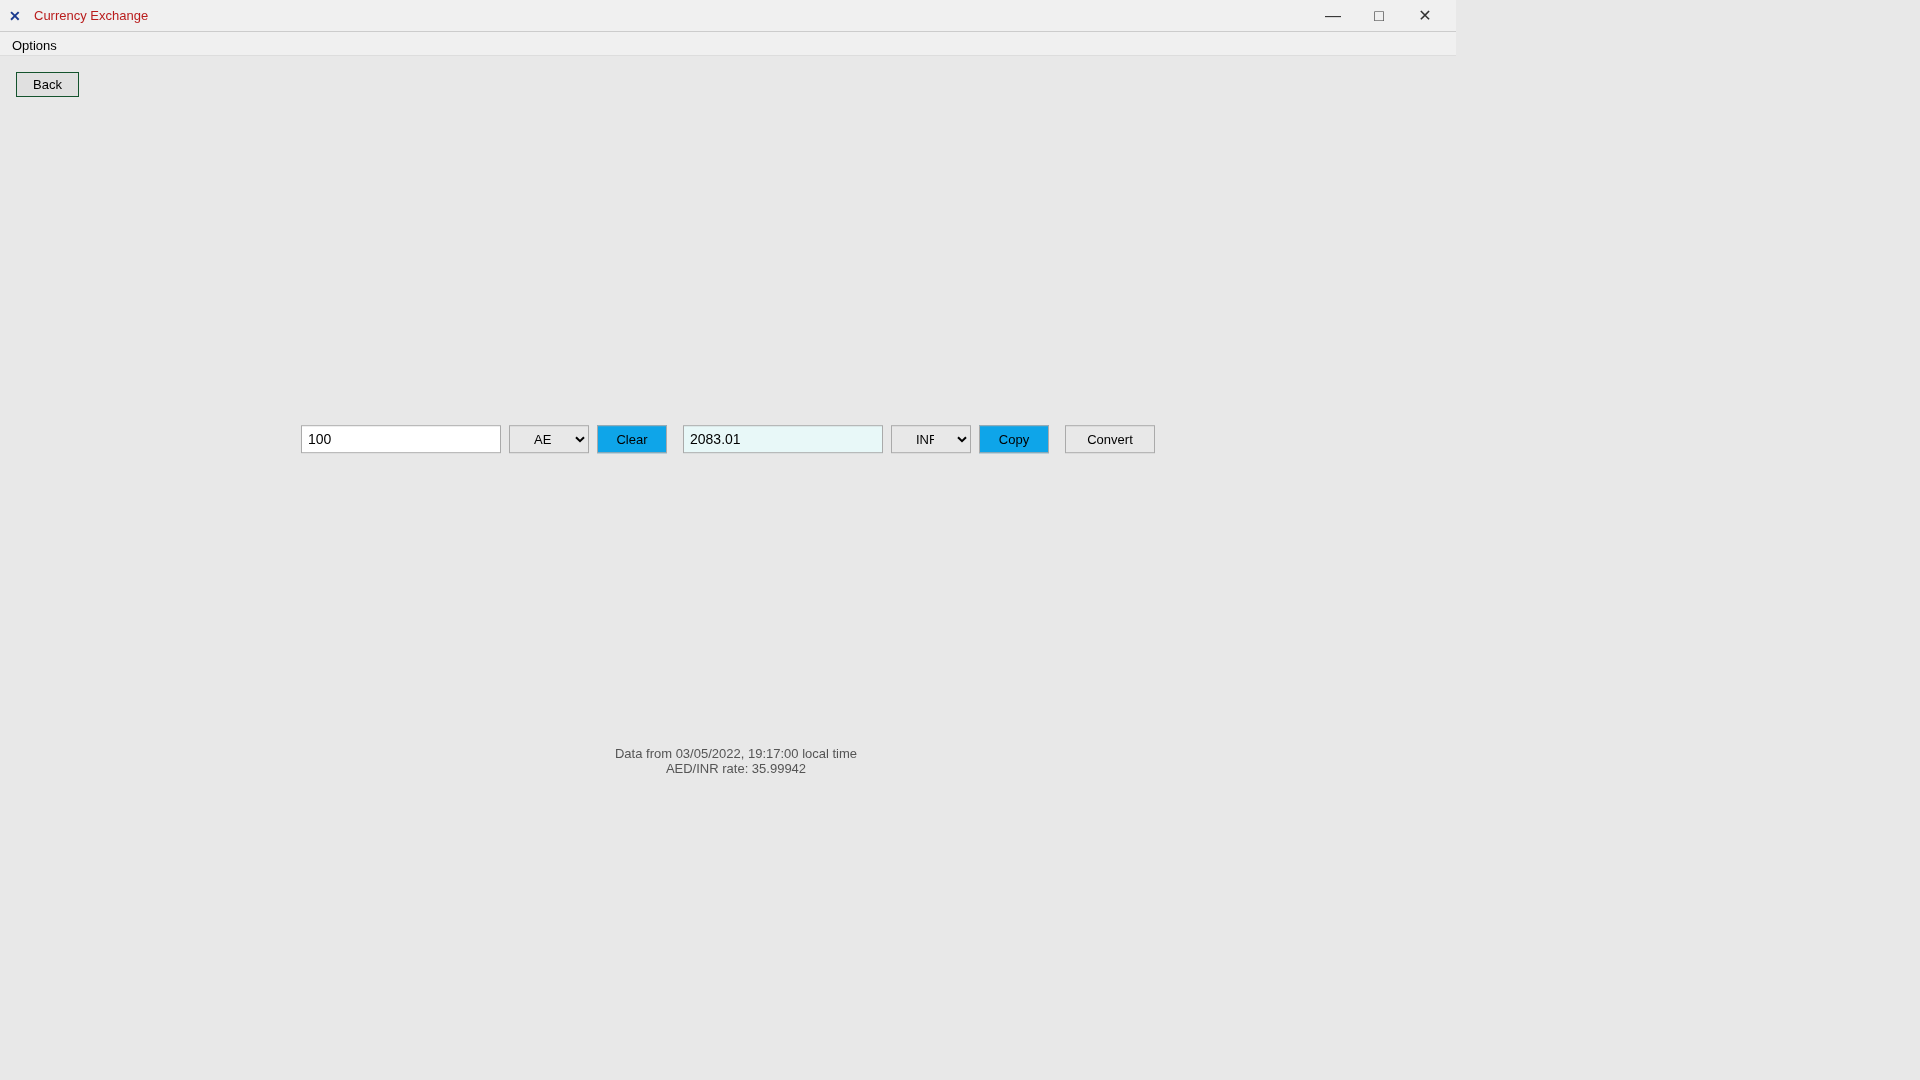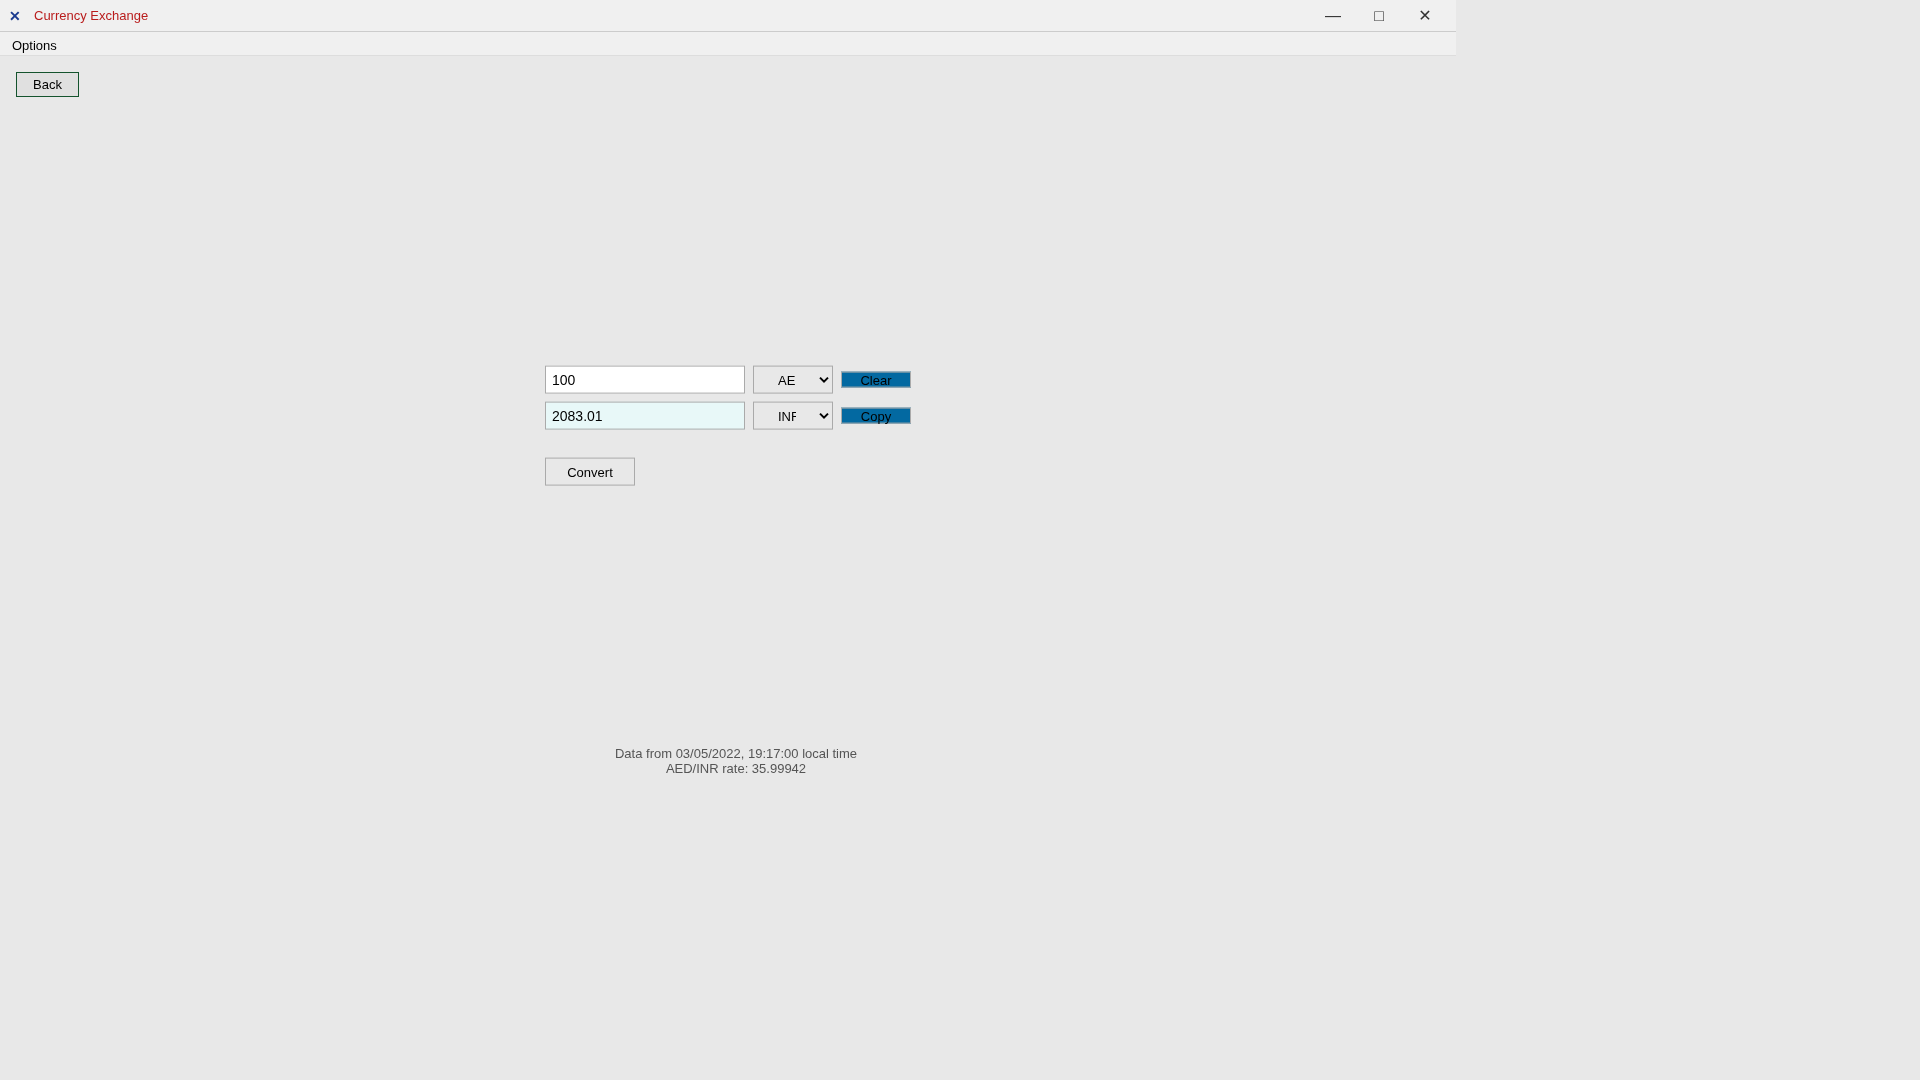--- a/index.html
+++ b/index.html
@@ -106,23 +106,23 @@
       font-size: 13px;
     }
 
     
     .converter-form {
       position: absolute;
       top: 50%;
       left: 50%;
       transform: translate(-50%, -55%);
       display: flex;
-      flex-direction: column;
-      align-items: flex-start;
-      gap: 0;
+      flex-direction: row;
+      align-items: flex-end;
+      gap: 16px;
     }
 
     .row {
       display: flex;
       align-items: center;
       gap: 8px;
       margin-bottom: 8px;
     }
 
     .amount-input {
@@ -145,23 +145,23 @@
       height: 28px;
       border: 1px solid #aaa;
       background: #e8e8e8;
       font-size: 13px;
       padding: 2px 20px;
       cursor: pointer;
     }
 
     .action-btn {
       width: 70px;
-      height: 16px;
-      border: 1px solid #aaa;
-      background: #0369a1;
+      height: 28px;
+      border: 1px solid #aaa;
+      background: #0ea5e9;
       cursor: pointer;
       font-size: 13px;
     }
 
     .convert-btn {
       width: 90px;
       height: 28px;
       border: 1px solid #aaa;
       background: #e8e8e8;
       cursor: pointer;

